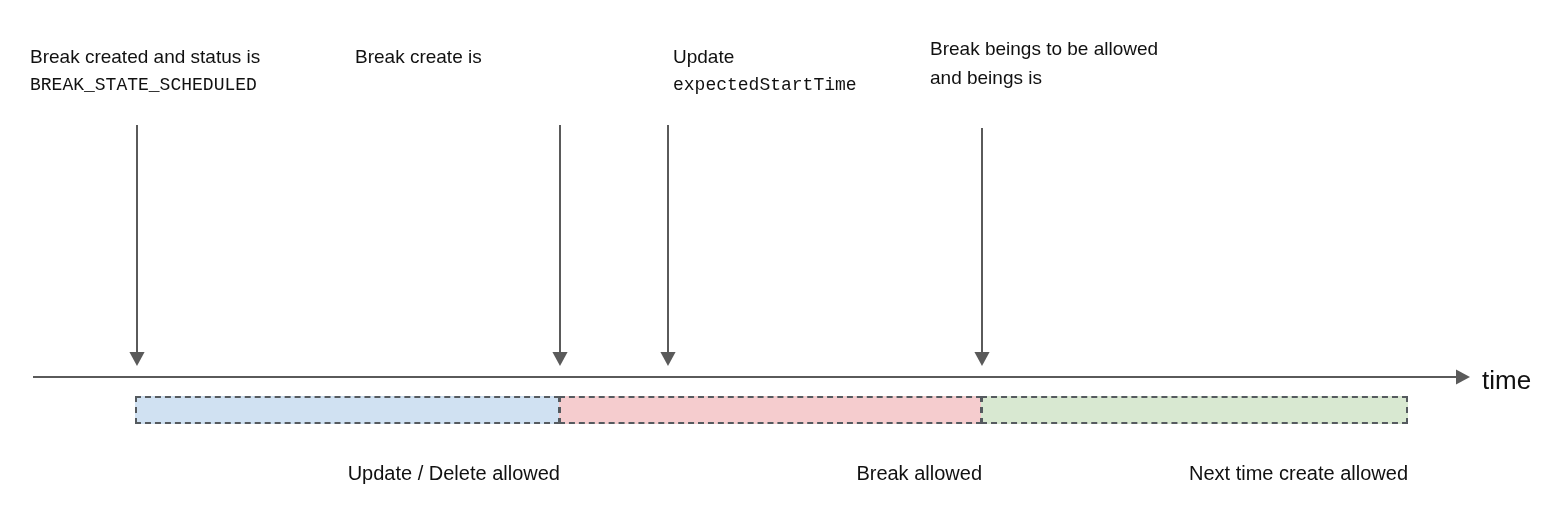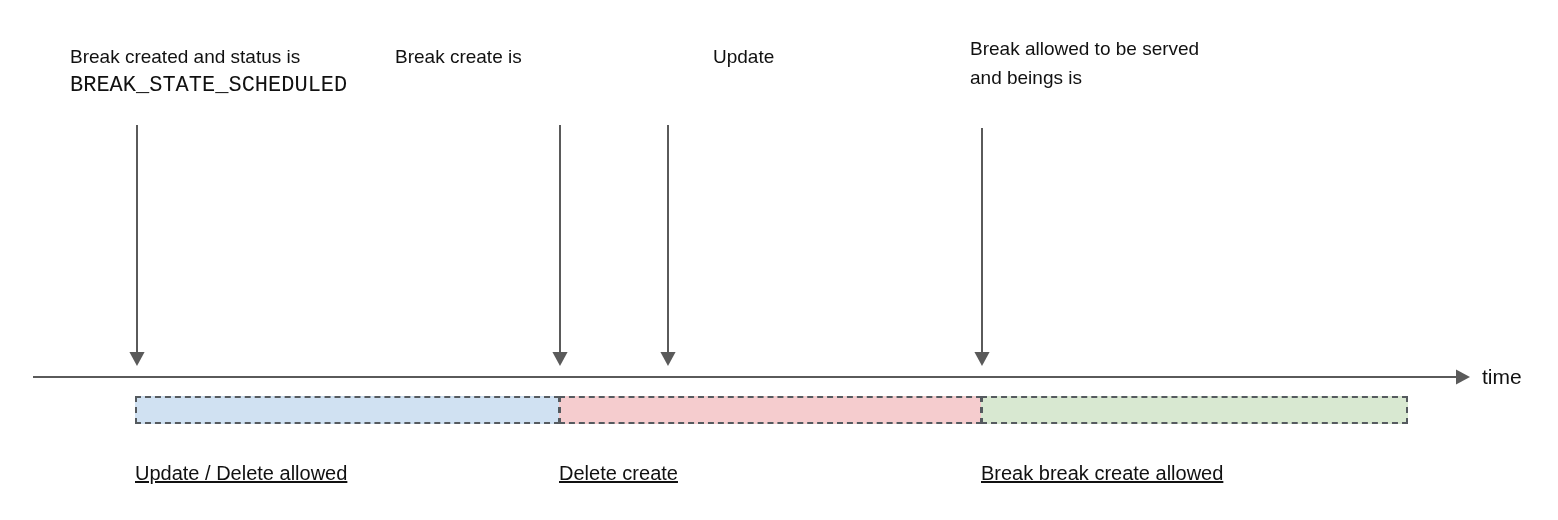--- a/index.html
+++ b/index.html
@@ -28,39 +28,39 @@
   .annotation {
     position: absolute;
     font-family: "Liberation Sans", sans-serif;
     font-size: 19px;
     line-height: 29px;
     color: #111111;
     white-space: nowrap;
   }
   .annotation .mono {
     font-family: "Liberation Mono", "DejaVu Sans Mono", monospace;
-    font-size: 22px;
+    font-size: 18px;
     letter-spacing: 0px;
   }
-  .annotation .ln { display: block; margin-left: 40px; }
+  .annotation .ln { display: block; }
 
   #ann-0 { left: 30px;  top: 42px; }
   #ann-1 { left: 355px; top: 42px; }
   #ann-2 { left: 673px; top: 42px; }
   #ann-3 { left: 930px; top: 34px; }
 
   
   #arrows { position: absolute; left: 0; top: 0; }
 
   
   #time-label {
     position: absolute;
     left: 1482px;
     top: 365px;
-    font-size: 21px;
+    font-size: 26px;
     color: #111111;
   }
 
   
   .seg {
     position: absolute;
     top: 396px;
     height: 28px;
     box-sizing: border-box;
     border: 2px dashed #555a5f;
@@ -70,22 +70,21 @@
   #seg-2 { left: 981px; width: 427px; background: #d8e8d1; }
 
   
   .caption {
     position: absolute;
     top: 460px;
     font-size: 20px;
     line-height: 26px;
     color: #111111;
     white-space: nowrap;
-    text-align: left;
-    text-decoration: underline;
+    text-align: right;
   }
   #cap-0 { left: 135px; width: 425px; }
   #cap-1 { left: 559px; width: 423px; }
   #cap-2 { left: 981px; width: 427px; }
 </style>
 </head>
 <body>
 
 <div id="canvas">
 
@@ -93,24 +92,25 @@
     <span class="ln">Break created and status is</span>
     <span class="ln mono">BREAK_STATE_SCHEDULED</span>
   </div>
 
   <div class="annotation" id="ann-1">
     <span class="ln">Break create is</span>
   </div>
 
   <div class="annotation" id="ann-2">
     <span class="ln">Update</span>
+    <span class="ln mono">expectedStartTime</span>
   </div>
 
   <div class="annotation" id="ann-3">
-    <span class="ln">Break allowed to be served</span>
+    <span class="ln">Break beings to be allowed</span>
     <span class="ln">and beings is</span>
   </div>
 
   <svg id="arrows" width="1558" height="520">
     <defs>
       <marker id="vhead" markerWidth="9" markerHeight="9" refX="3.2" refY="4.5" orient="auto">
         <path d="M0,0.6 L7.2,4.5 L0,8.4 z" fill="#5a5a5a"></path>
       </marker>
       <marker id="hhead" markerWidth="9" markerHeight="9" refX="3.2" refY="4.5" orient="auto">
         <path d="M0,0.6 L7.2,4.5 L0,8.4 z" fill="#5a5a5a"></path>
@@ -125,16 +125,16 @@
     <line x1="33" y1="377" x2="1462" y2="377" stroke="#5a5a5a" stroke-width="2" marker-end="url(#hhead)"></line>
   </svg>
 
   <div id="time-label">time</div>
 
   <div class="seg" id="seg-0" style="left: 135px; width: 425px; background: rgb(208, 225, 242); border-color: rgb(85, 90, 95);"></div>
   <div class="seg" id="seg-1" style="left: 559px; width: 423px; background: rgb(245, 204, 206); border-color: rgb(85, 90, 95);"></div>
   <div class="seg" id="seg-2" style="left: 981px; width: 427px; background: rgb(216, 232, 209); border-color: rgb(85, 90, 95);"></div>
 
   <div class="caption" id="cap-0" style="left: 135px; width: 425px;">Update / Delete allowed</div>
-  <div class="caption" id="cap-1" style="left: 559px; width: 423px;">Delete create</div>
-  <div class="caption" id="cap-2" style="left: 981px; width: 427px;">Break break create allowed</div>
+  <div class="caption" id="cap-1" style="left: 559px; width: 423px;">Break allowed</div>
+  <div class="caption" id="cap-2" style="left: 981px; width: 427px;">Next time create allowed</div>
 
 </div>
 
 </body></html>

